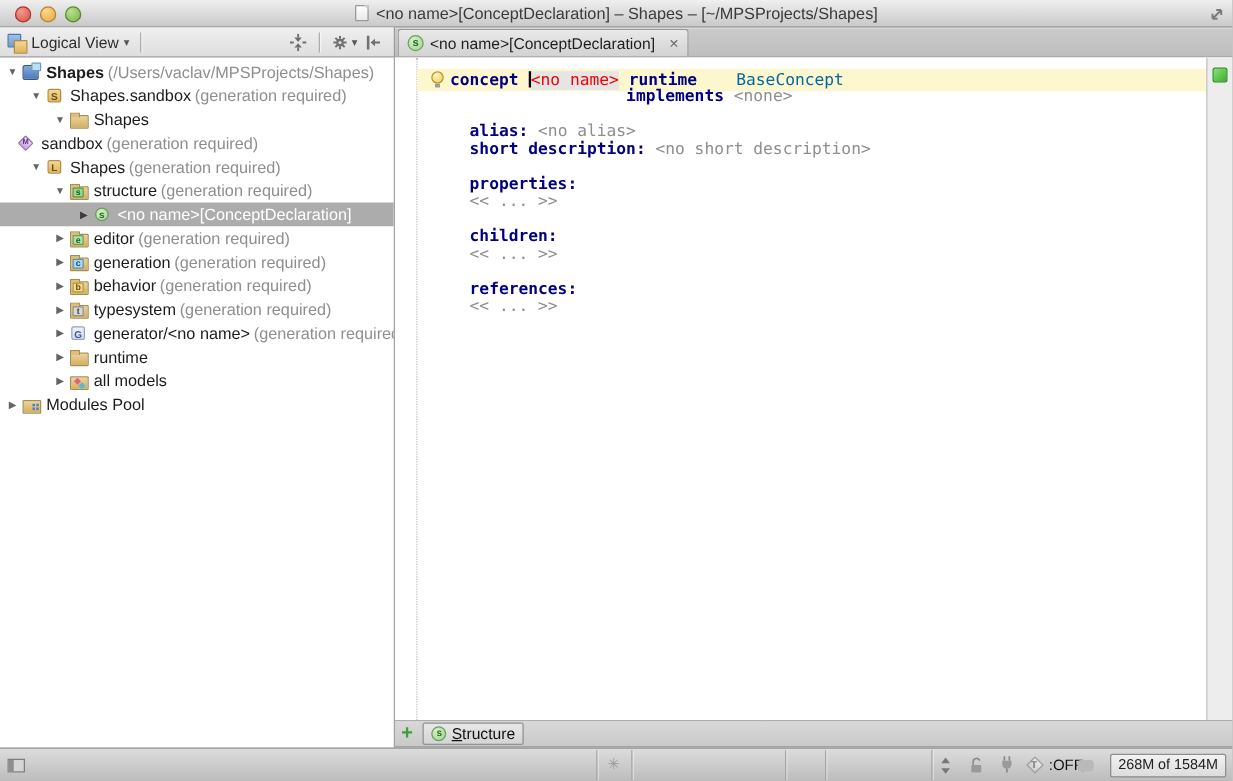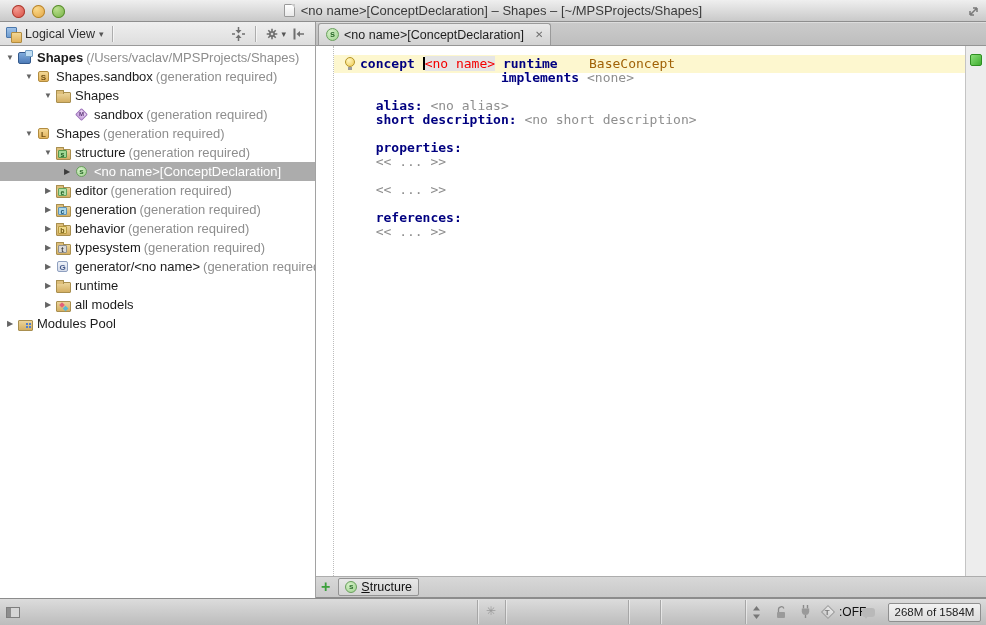--- a/index.html
+++ b/index.html
@@ -78,21 +78,21 @@
   .ticon-models.f::after{content:"";position:absolute;left:5px;top:5px;width:4px;height:4px;transform:rotate(45deg);background:#E2607A;box-shadow:5px 0 0 #58B8D8;border:none;border-radius:0}
   .ticon-modules.f::after{content:"";position:absolute;left:9px;top:6px;width:2px;height:2px;background:#4F7FD0;box-shadow:3px 0 0 #4F7FD0,0 3px 0 #4F7FD0,3px 3px 0 #4F7FD0;border:none;border-radius:0}
 
   
   .editor{flex:1;position:relative;background:#fff;overflow:hidden}
   .fold-strip{position:absolute;left:17px;top:0;bottom:0;border-left:1px dotted #BDBDBD}
   .code{position:absolute;left:0;top:0;right:21px;bottom:0;padding:11px 0 0 18px;font:13px/14px "DejaVu Sans Mono",monospace}
   .code-line{height:14px;white-space:pre;position:relative;padding-left:26px}
   .code-line.current{background:#FDF7CF;box-shadow:0 -2px 0 #FDF7CF,0 2px 0 #FDF7CF}
   .seg-kw{color:#000080;font-weight:bold}
-  .seg-pl{color:#a16207}
+  .seg-pl{color:#0369a1}
   .seg-mut{color:#8E8E8E}
   .seg-err{color:#F40000;background:#e5e5e5}
   .seg-cursor{display:inline-block;width:0;border-left:2px solid #000;height:13px;vertical-align:-2px}
   .bulb{position:absolute;left:11px;top:0;width:10px;height:10px;border-radius:50%;background:radial-gradient(circle at 35% 30%,#FFF6C0,#EFCB50);border:1px solid #B59427}
   .bulb::after{content:"";position:absolute;left:2px;top:9px;width:4px;height:3px;background:#9C9C9C}
   .error-stripe{position:absolute;right:0;top:0;bottom:0;width:21px;background:#EDEDED;border-left:1px solid #C4C4C4}
   .stripe-ok{position:absolute;left:4px;top:8px;width:12px;height:12px;background:linear-gradient(135deg,#8BE07A,#3FAE2F);border:1px solid #2F8F22;border-radius:2px}
 
   
   .bottom-tabs{height:22px;background:linear-gradient(#D8D8D8,#C9C9C9);border-top:1px solid #ADADAD;border-bottom:1px solid #8C8C8C;display:flex;align-items:center;padding-left:5px;gap:8px}
@@ -195,21 +195,21 @@
             <span class="tl2">S</span>
           </span>
           <span class="tname">Shapes.sandbox</span>
           <span class="tsuffix"> (generation required)</span>
         </div>
         <div class="tree-row" style="padding-left: 42px;">
           <span class="arrow">▼</span>
           <span class="ticon ticon-folder f"></span>
           <span class="tname">Shapes</span>
         </div>
-        <div class="tree-row" style="padding-left: 61px;">
+        <div class="tree-row" style="">
           <span class="arrow"></span>
           <span class="ticon ticon-model">
             <span class="tl2"></span>
           </span>
           <span class="tname">sandbox</span>
           <span class="tsuffix"> (generation required)</span>
         </div>
         <div class="tree-row" style="padding-left: 23px;">
           <span class="arrow">▼</span>
           <span class="ticon ticon-language">
@@ -296,20 +296,21 @@
         <div class="code" id="code">
             <div class="code-line current"><span class="bulb"></span><span class="seg-kw">concept </span><span class="seg-cursor"></span><span class="seg-err">&lt;no name&gt;</span><span class="seg-pl"> </span><span class="seg-kw">runtime</span><span class="seg-pl">    </span><span class="seg-pl">BaseConcept</span></div>
             <div class="code-line"><span class="seg-pl">                  </span><span class="seg-kw">implements</span><span class="seg-pl"> </span><span class="seg-mut">&lt;none&gt;</span></div>
             <div class="code-line"></div>
             <div class="code-line"><span class="seg-pl">  </span><span class="seg-kw">alias:</span><span class="seg-pl"> </span><span class="seg-mut">&lt;no alias&gt;</span></div>
             <div class="code-line"><span class="seg-pl">  </span><span class="seg-kw">short description:</span><span class="seg-pl"> </span><span class="seg-mut">&lt;no short description&gt;</span></div>
             <div class="code-line"></div>
             <div class="code-line"><span class="seg-pl">  </span><span class="seg-kw">properties:</span></div>
             <div class="code-line"><span class="seg-pl">  </span><span class="seg-mut">&lt;&lt; ... &gt;&gt;</span></div>
             <div class="code-line"></div>
+            <div class="code-line"><span class="seg-pl">  </span><span class="seg-kw">children:</span></div>
             <div class="code-line"><span class="seg-pl">  </span><span class="seg-mut">&lt;&lt; ... &gt;&gt;</span></div>
             <div class="code-line"></div>
             <div class="code-line"><span class="seg-pl">  </span><span class="seg-kw">references:</span></div>
             <div class="code-line"><span class="seg-pl">  </span><span class="seg-mut">&lt;&lt; ... &gt;&gt;</span></div>
           </div>
         <div class="error-stripe">
           <div class="stripe-ok"></div>
         </div>
       </div>
       <div class="bottom-tabs">

